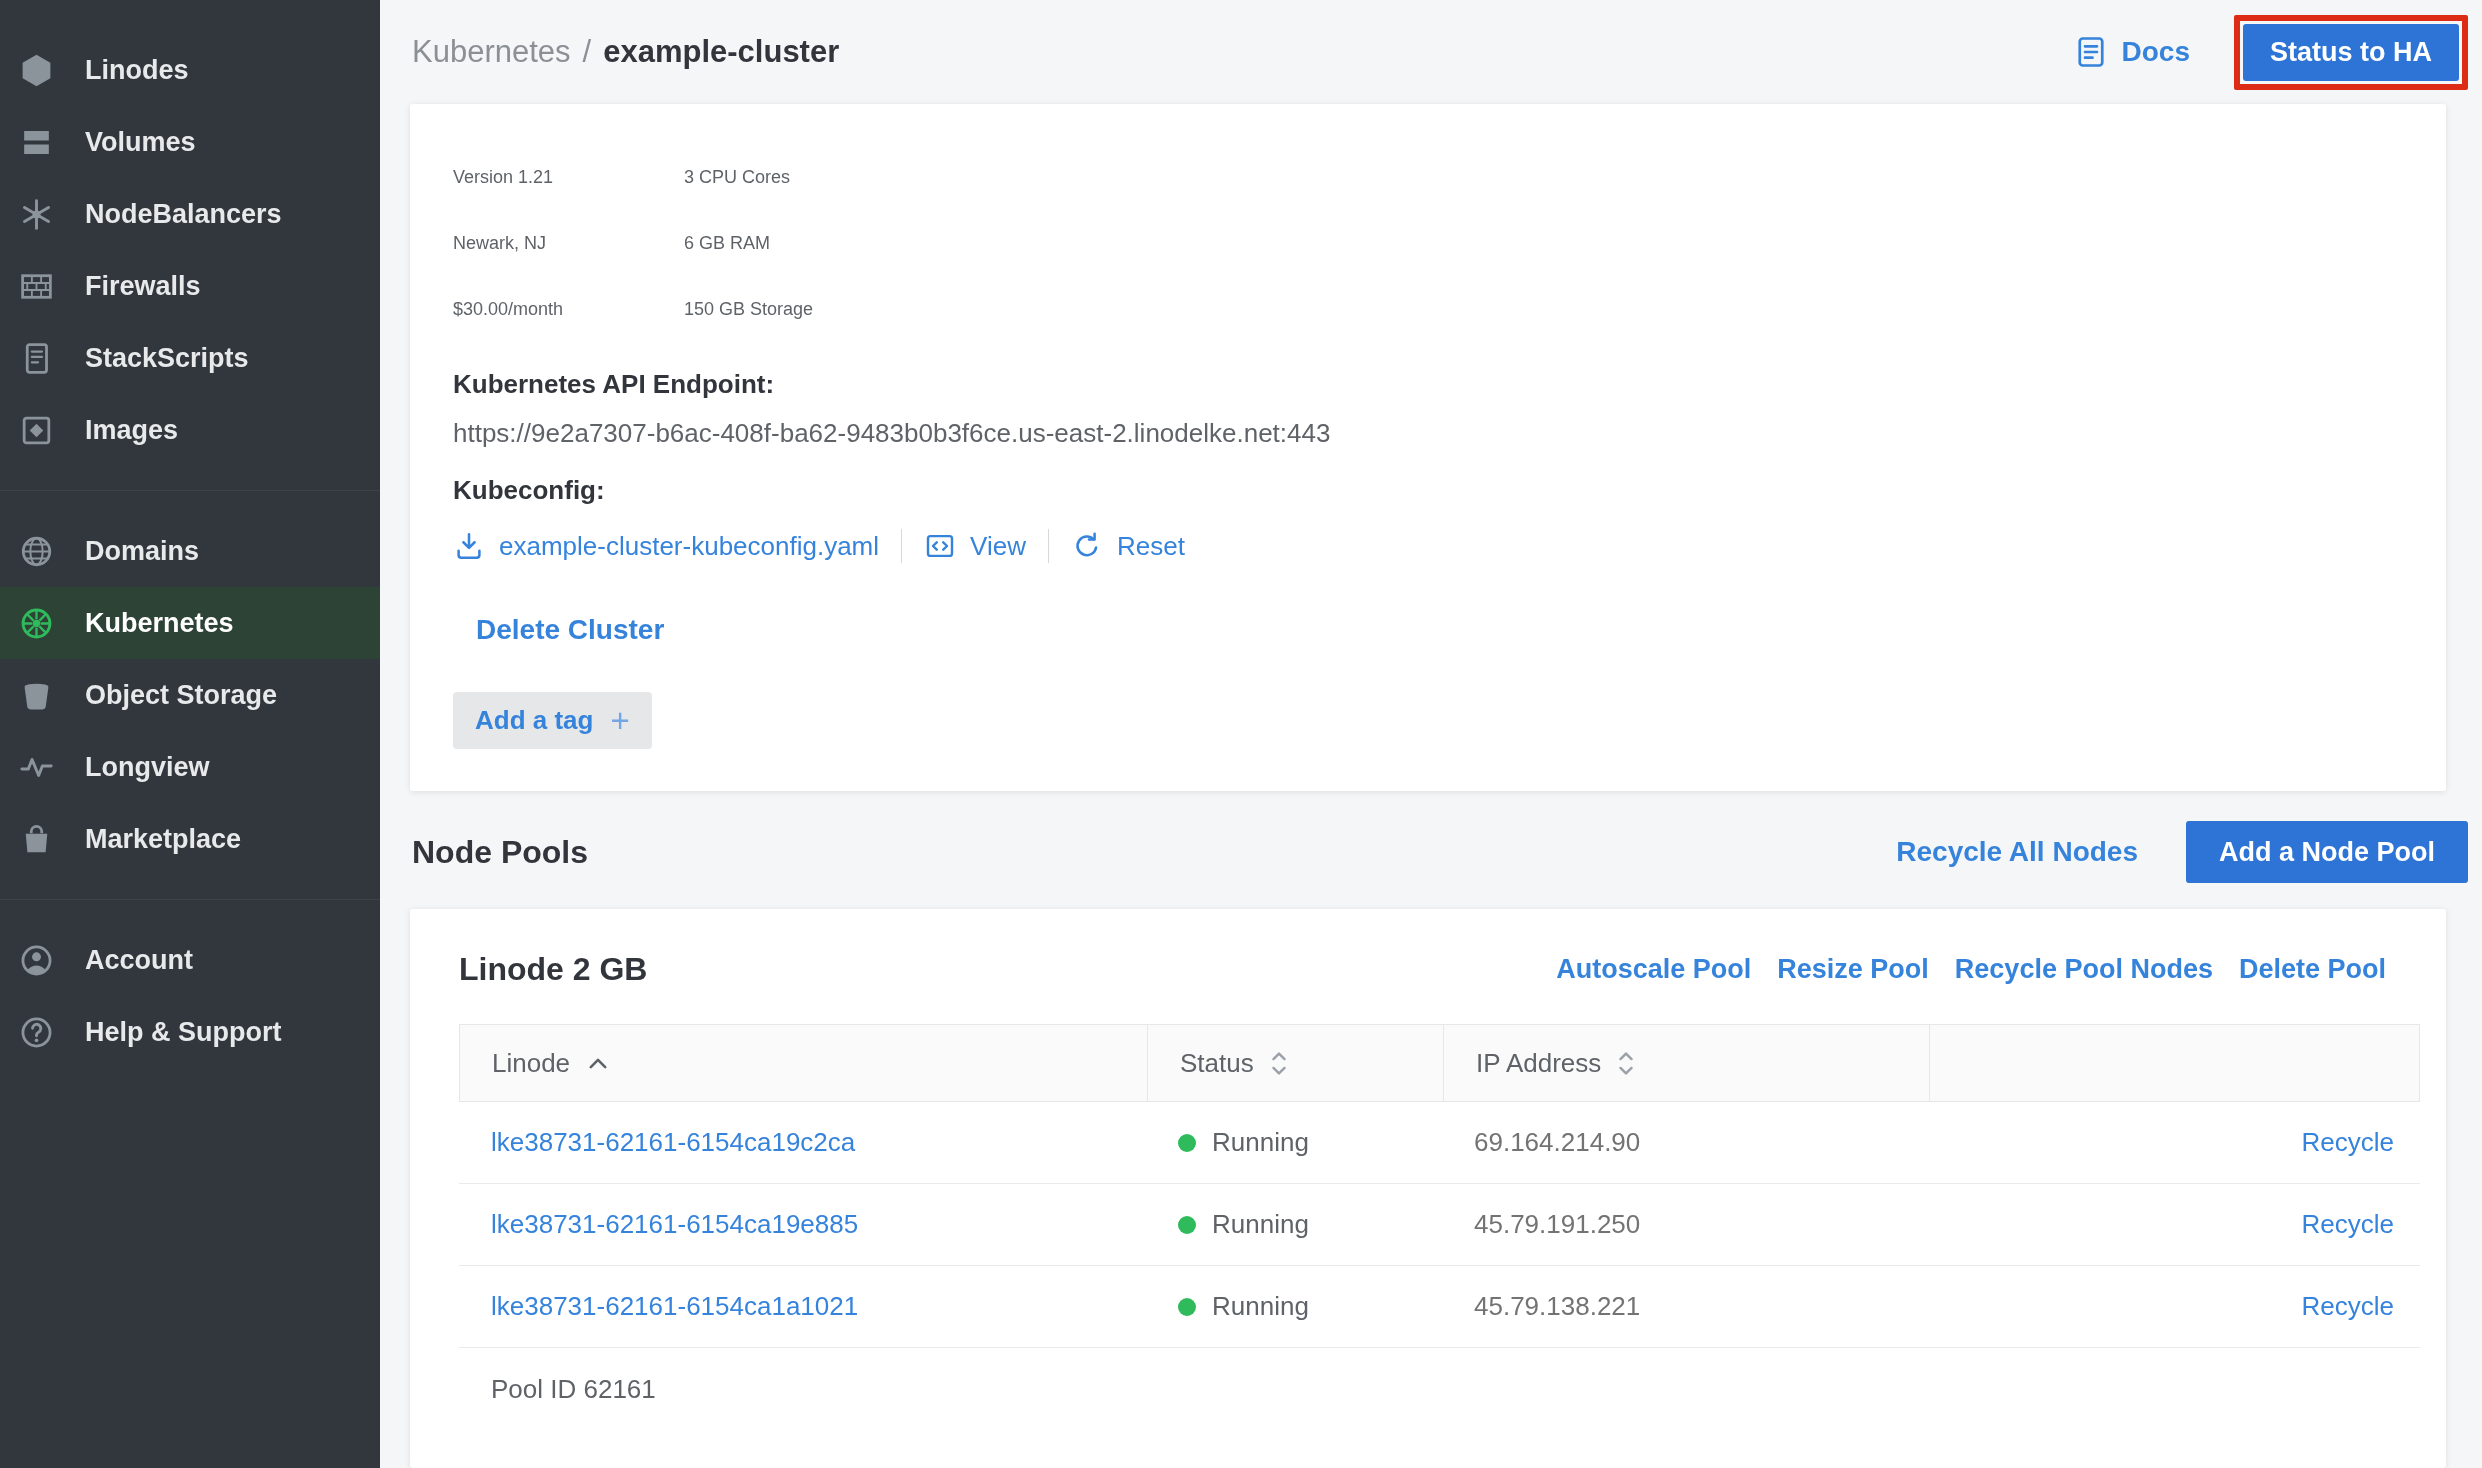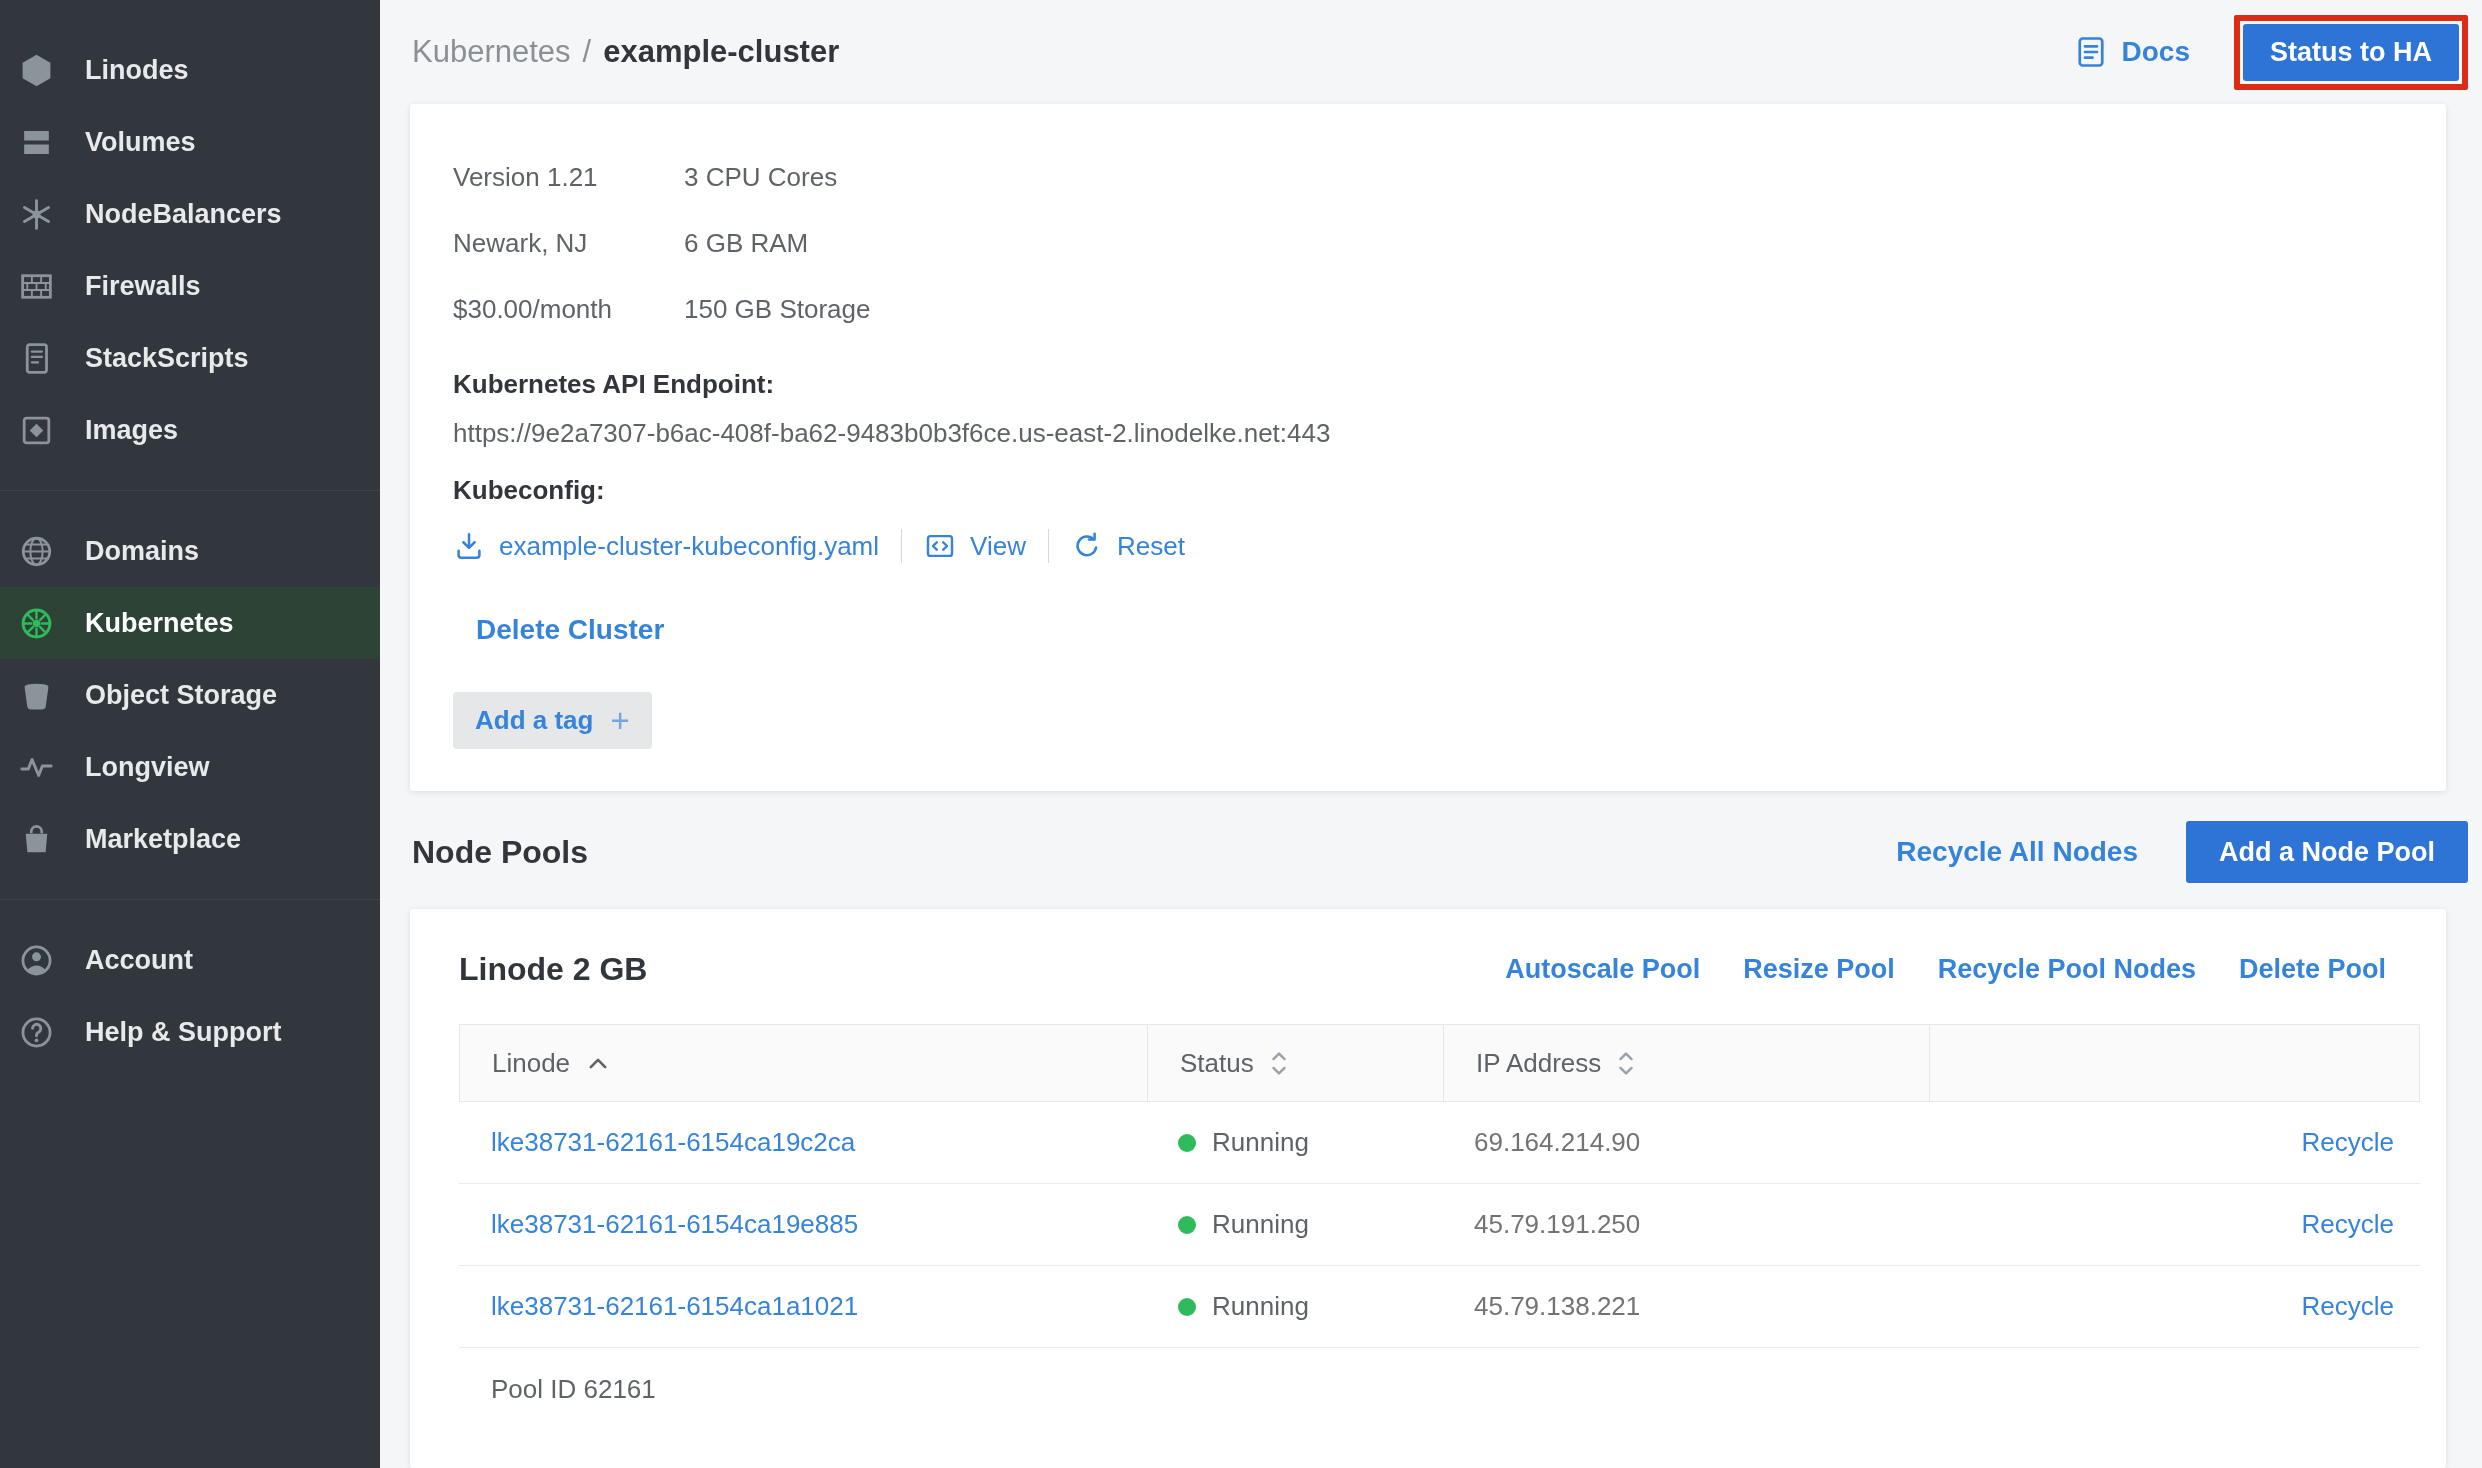--- a/index.html
+++ b/index.html
@@ -45,21 +45,21 @@
   .btn-primary {
     background: #2e74d6; color: #fff; font-weight: 700; font-size: 27px;
     border: none; border-radius: 3px; font-family: inherit; cursor: pointer;
   }
   .upgrade-btn { height: 57px; padding: 0 27px; }
 
   .card { background: #fff; border-radius: 3px; box-shadow: 0 1px 6px rgba(0,0,0,0.10); margin-right: 22px; }
 
   
   .summary-card { flex: none; padding: 40px 48px 42px 43px; }
-  .spec-row { display: flex; align-items: center; height: 66px; font-size: 26px; color: #5f6368; }
+  .spec-row { display: flex; align-items: center; height: 66px; font-size: 18px; color: #5f6368; }
   .spec-left { width: 231px; }
   .bold-label { font-size: 26px; font-weight: 700; color: #32363c; margin-top: 26px; line-height: 32px; }
   .endpoint-url { font-size: 26px; color: #5f6368; margin-top: 18px; line-height: 30px; }
 
   .kubeconfig-row { display: flex; align-items: center; margin-top: 20px; height: 40px; }
   .kc-link { display: flex; align-items: center; gap: 14px; color: #3683dc; font-size: 26px; cursor: pointer; }
   .kc-link svg { width: 32px; height: 32px; flex: none; }
   .vdiv { width: 1px; height: 34px; background: #d6d9dc; margin: 0 22px; }
 
   .delete-wrap { margin-top: 48px; }
@@ -76,21 +76,21 @@
   .np-header { flex: none; display: flex; align-items: center; justify-content: space-between; margin: 30px 0 26px; }
   .np-title { font-size: 32px; font-weight: 700; color: #32363c; padding-left: 2px; }
   .np-actions { display: flex; align-items: center; gap: 48px; }
   .link-bold { color: #3683dc; font-size: 28px; font-weight: 700; cursor: pointer; }
   .add-pool-btn { height: 62px; padding: 0 33px; }
 
   
   .pool-card { flex: 1; min-height: 0; overflow: hidden; padding: 42px 26px 0 49px; display: flex; flex-direction: column; }
   .pool-header { display: flex; align-items: center; justify-content: space-between; padding-right: 34px; }
   .pool-name { font-size: 32px; font-weight: 700; color: #32363c; }
-  .pool-actions { display: flex; align-items: flex-end; gap: 43px; }
+  .pool-actions { display: flex; align-items: flex-end; gap: 26px; }
   .pool-actions .pa-link { color: #3683dc; font-size: 27px; font-weight: 700; cursor: pointer; }
 
   .table { margin-top: 36px; font-size: 26px; }
   .thead {
     display: grid; grid-template-columns: 687px 296px 486px 1fr;
     background: #fafafa; border: 1px solid #e5e7ea; height: 78px;
   }
   .th { display: flex; align-items: center; gap: 16px; padding-left: 32px; color: #5f6368; cursor: pointer; }
   .th + .th { border-left: 1px solid #e5e7ea; }
   .th svg.sort-single { width: 24px; height: 17px; color: #5f6368; }

